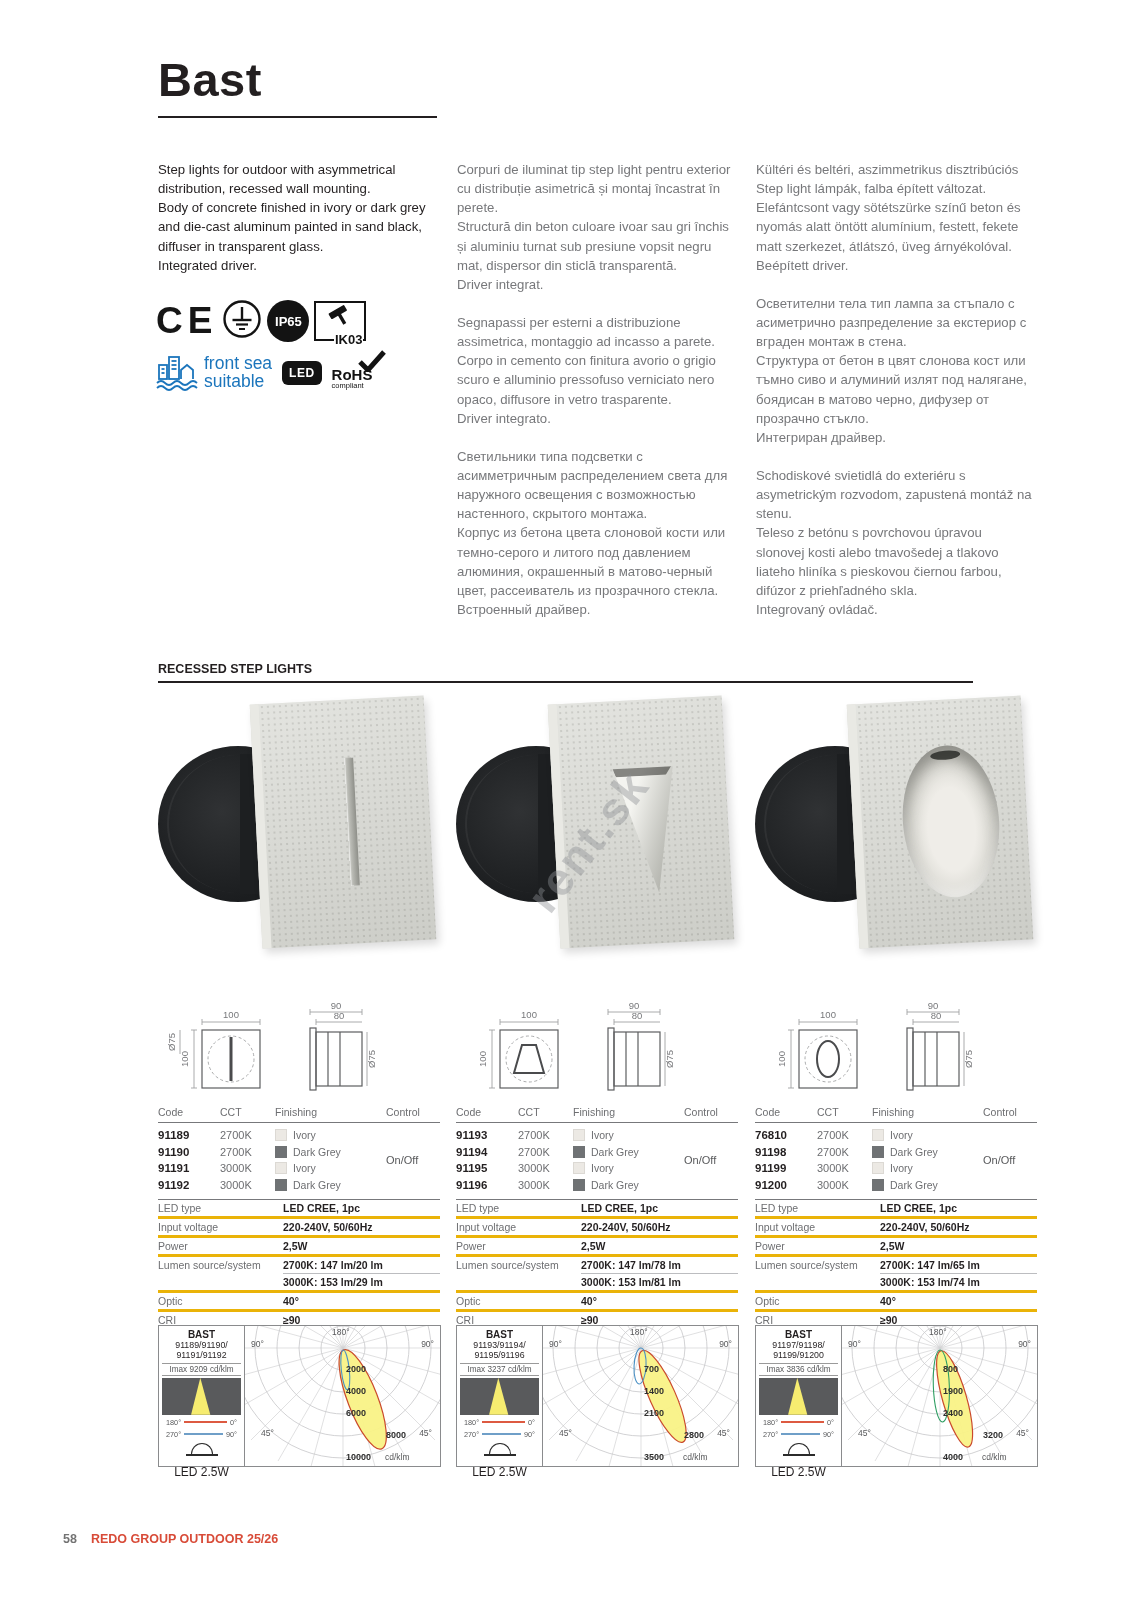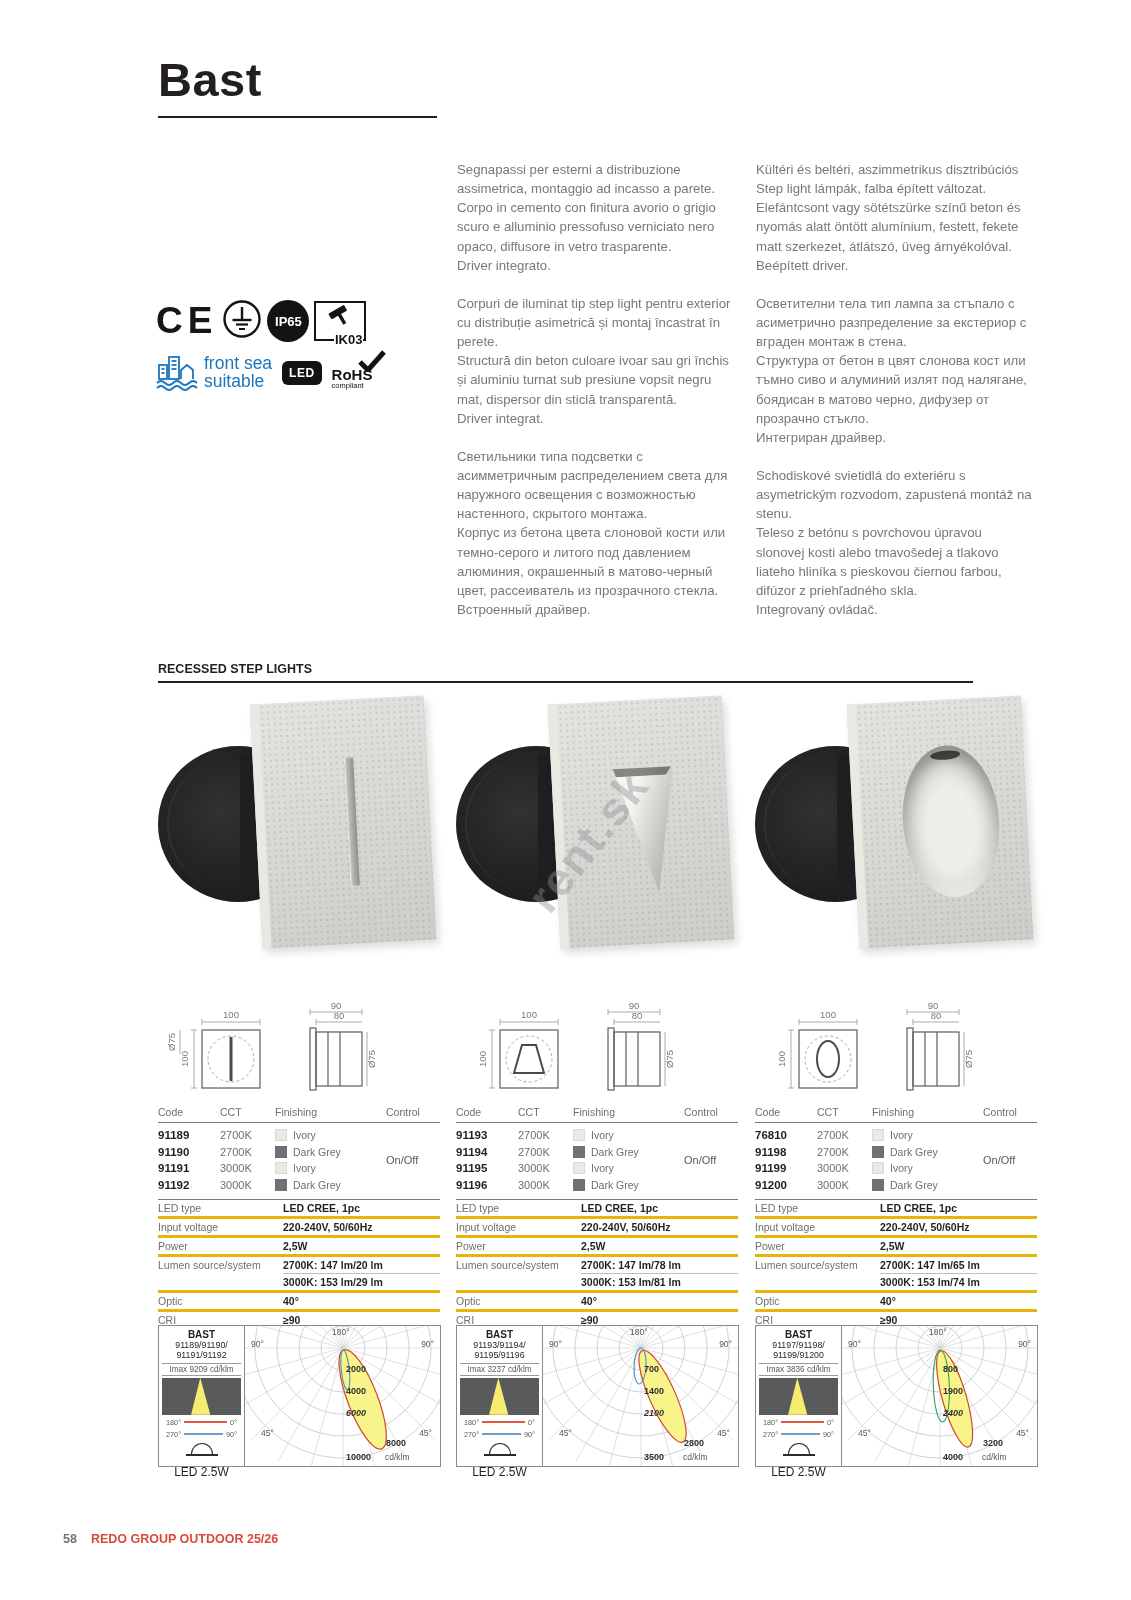--- a/index.html
+++ b/index.html
@@ -102,43 +102,48 @@
   .ln-red { background:#dd5a41; }
   .ln-blue { background:#6f9fc8; }
   .ph-dome { width:22px; height:11px; border:1.6px solid #2b2b2b; border-bottom:none; border-radius:11px 11px 0 0; margin:4px auto 0; position:relative; }
   .ph-dome::after { content:""; position:absolute; left:-6px; bottom:-2px; width:32px; height:1.6px; background:#2b2b2b; }
   .ph-led { font-size:12px; color:#231f20; margin-top:11px; }
   .ph-plot { flex:1; position:relative; overflow:hidden; }
   .pl { position:absolute; font-size:8.5px; color:#58595b; }
   .a-top { top:1px; left:87px; } .a-l90 { top:13px; left:6px; } .a-r90 { top:13px; right:6px; }
   .a-l45 { top:102px; left:16px; } .a-r45 { top:102px; right:8px; }
   .rl { position:absolute; left:101px; font-size:9px; font-weight:600; color:#2f2f2f; }
-  .r0{top:38px;} .r1{top:60px;} .r2{top:82px;font-style:italic;} .r3{top:112px;padding-left:40px;} .r4{top:126px;}
+  .r0{top:38px;} .r1{top:60px;} .r2{top:82px;} .r3{top:104px;padding-left:40px;} .r4{top:126px;}
   .unit { position:absolute; left:140px; top:126px; font-size:8.5px; color:#58595b; }
 
   
   .footer { position:absolute; left:63px; top:1532px; font-size:12.5px; }
   .f-num { color:#737373; margin-right:14px;font-weight:bold; }
   .f-cat { color:#d84b38; font-weight:700; }
 </style>
 </head>
 <body>
 
 <div class="page">
 
   <div class="title">Bast</div>
   <div class="title-rule"></div>
 
+  <div class="desc-col d1">
+    <div>Step lights for outdoor with asymmetrical distribution, recessed wall mounting.
+Body of concrete finished in ivory or dark grey and die-cast aluminum painted in sand black, diffuser in transparent glass.
+Integrated driver.</div>
+  </div>
   <div class="desc-col d2">
+    <div>Corpuri de iluminat tip step light pentru exterior cu distribuție asimetrică și montaj încastrat în perete.
+Structură din beton culoare ivoar sau gri închis și aluminiu turnat sub presiune vopsit negru mat, dispersor din sticlă transparentă.
+Driver integrat.</div>
     <div>Segnapassi per esterni a distribuzione assimetrica, montaggio ad incasso a parete.
 Corpo in cemento con finitura avorio o grigio scuro e alluminio pressofuso verniciato nero opaco, diffusore in vetro trasparente.
 Driver integrato.</div>
-    <div>Corpuri de iluminat tip step light pentru exterior cu distribuție asimetrică și montaj încastrat în perete.
-Structură din beton culoare ivoar sau gri închis și aluminiu turnat sub presiune vopsit negru mat, dispersor din sticlă transparentă.
-Driver integrat.</div>
     <div>Светильники типа подсветки с асимметричным распределением света для наружного освещения с возможностью настенного, скрытого монтажа.
 Корпус из бетона цвета слоновой кости или темно-серого и литого под давлением алюминия, окрашенный в матово-черный цвет, рассеиватель из прозрачного стекла.
 Встроенный драйвер.</div>
   </div>
   <div class="desc-col d3">
     <div>Kültéri és beltéri, aszimmetrikus disztribúciós Step light lámpák, falba épített változat.
 Elefántcsont vagy sötétszürke színű beton és nyomás alatt öntött alumínium, festett, fekete matt szerkezet, átlátszó, üveg árnyékolóval.
 Beépített driver.</div>
     <div>Осветителни тела тип лампа за стъпало с асиметрично разпределение за екстериор с вграден монтаж в стена.
 Структура от бетон в цвят слонова кост или тъмно сиво и алуминий излят под налягане, боядисан в матово черно, дифузер от прозрачно стъкло.

